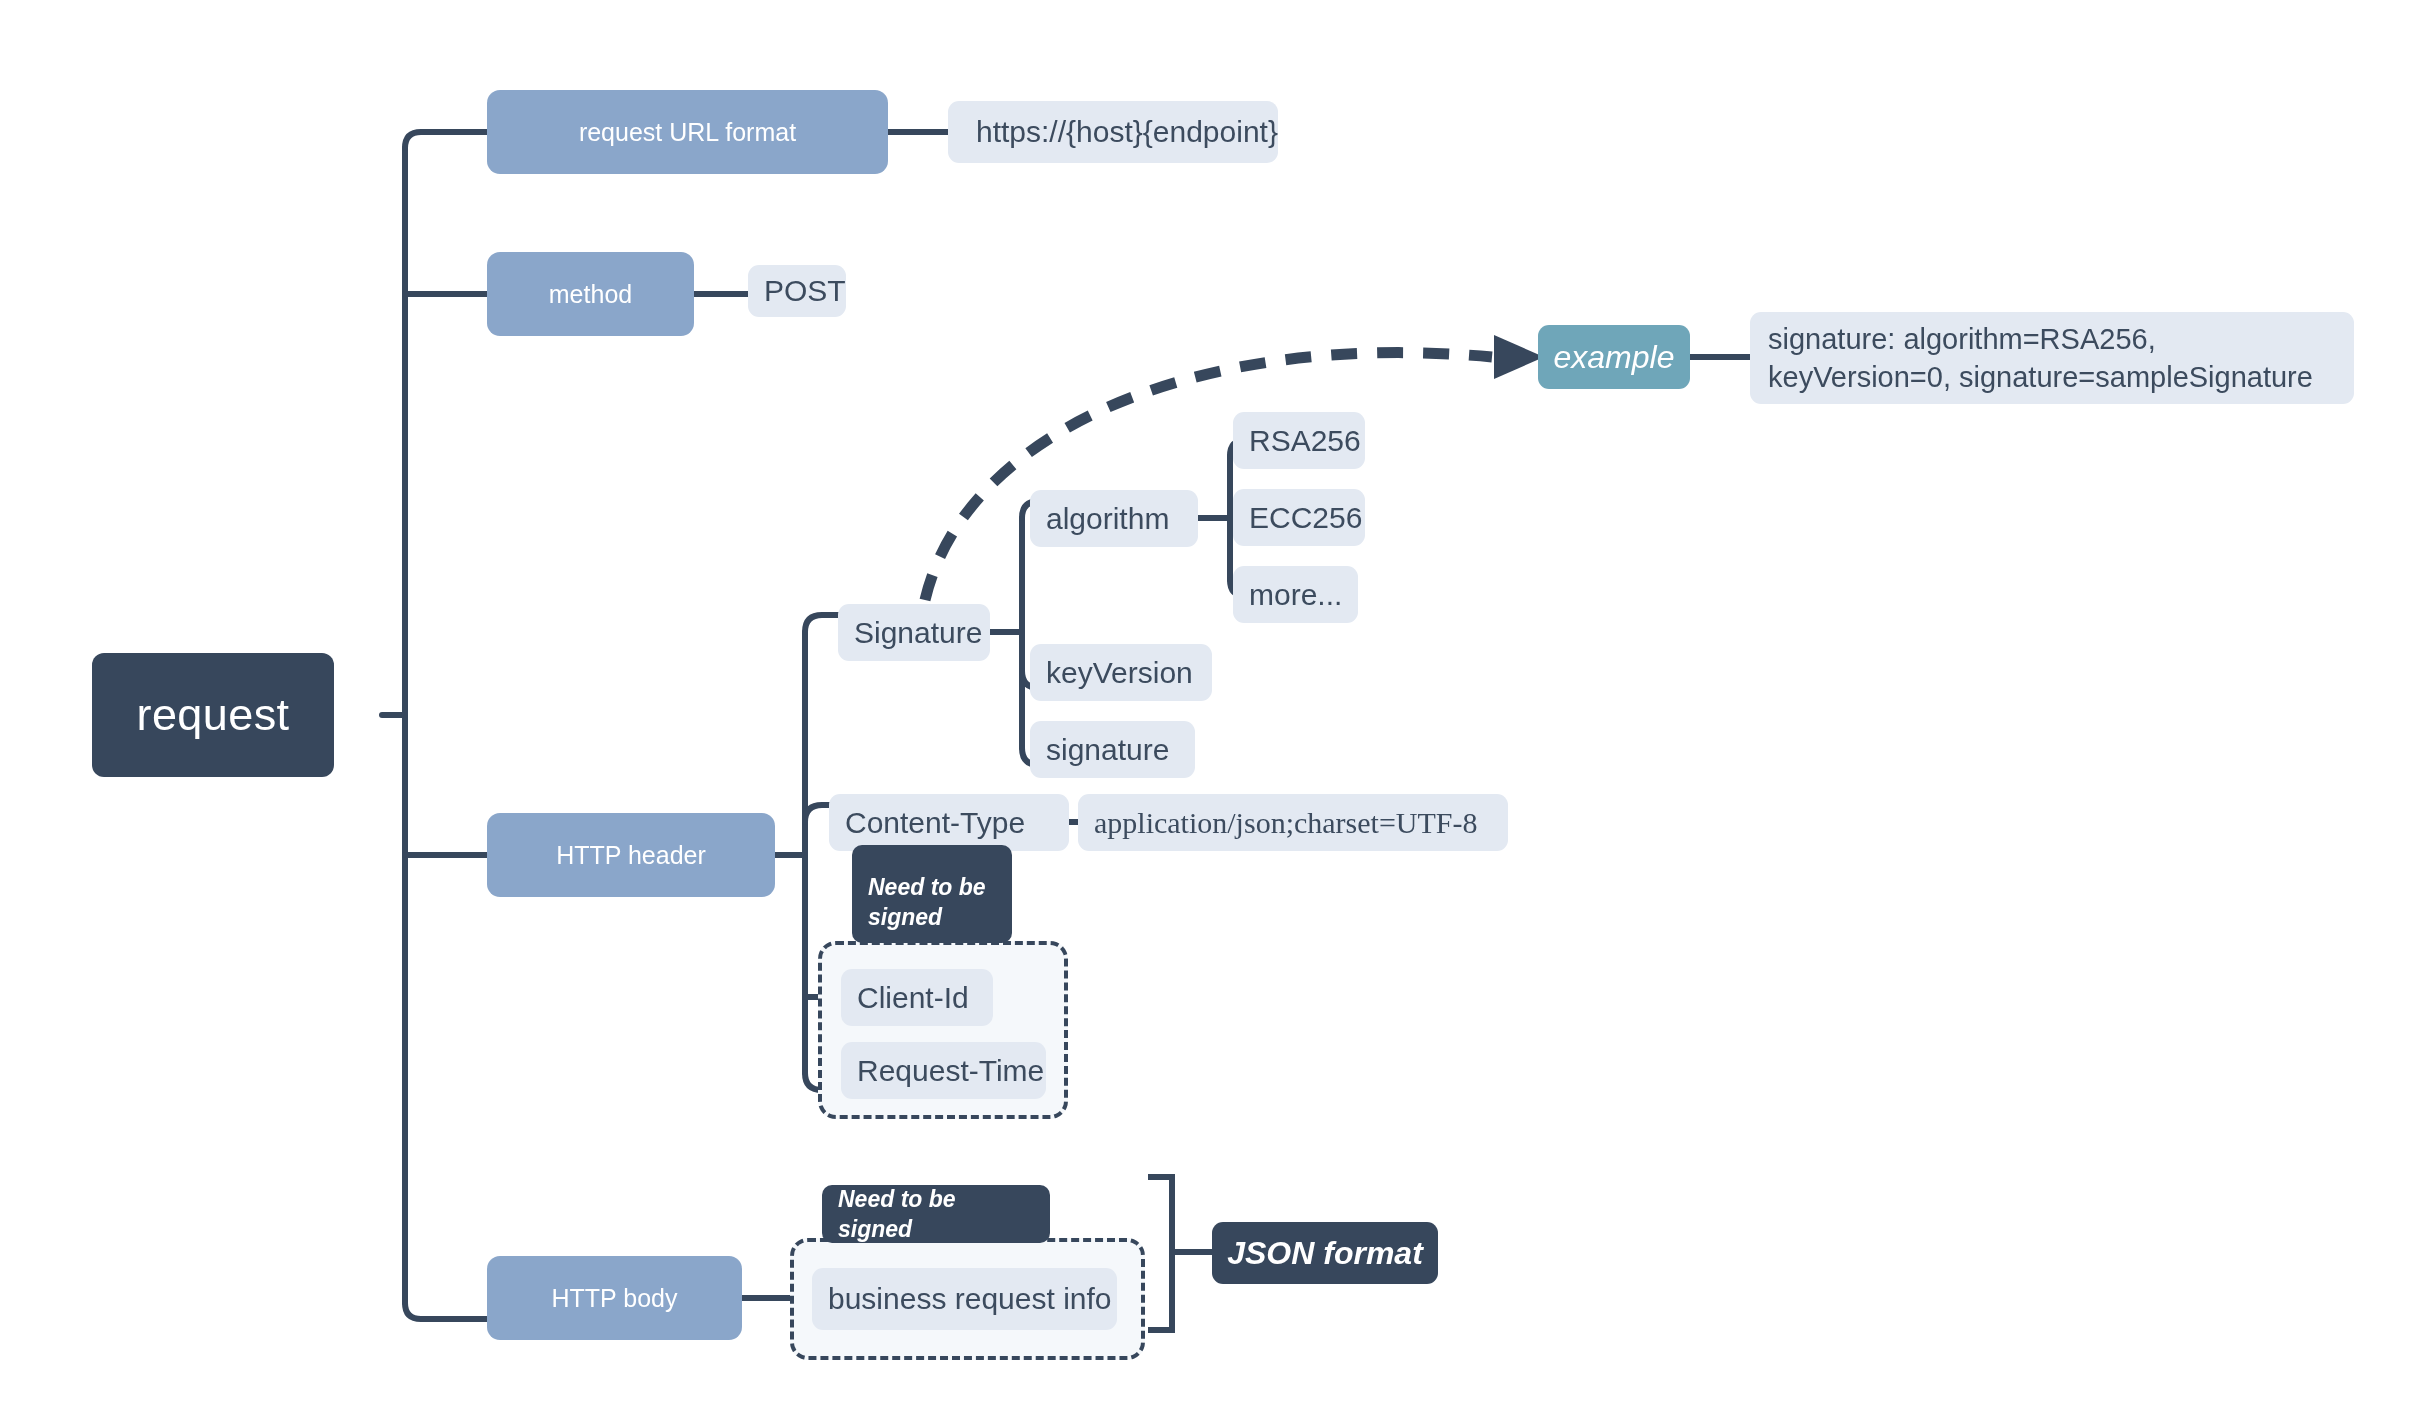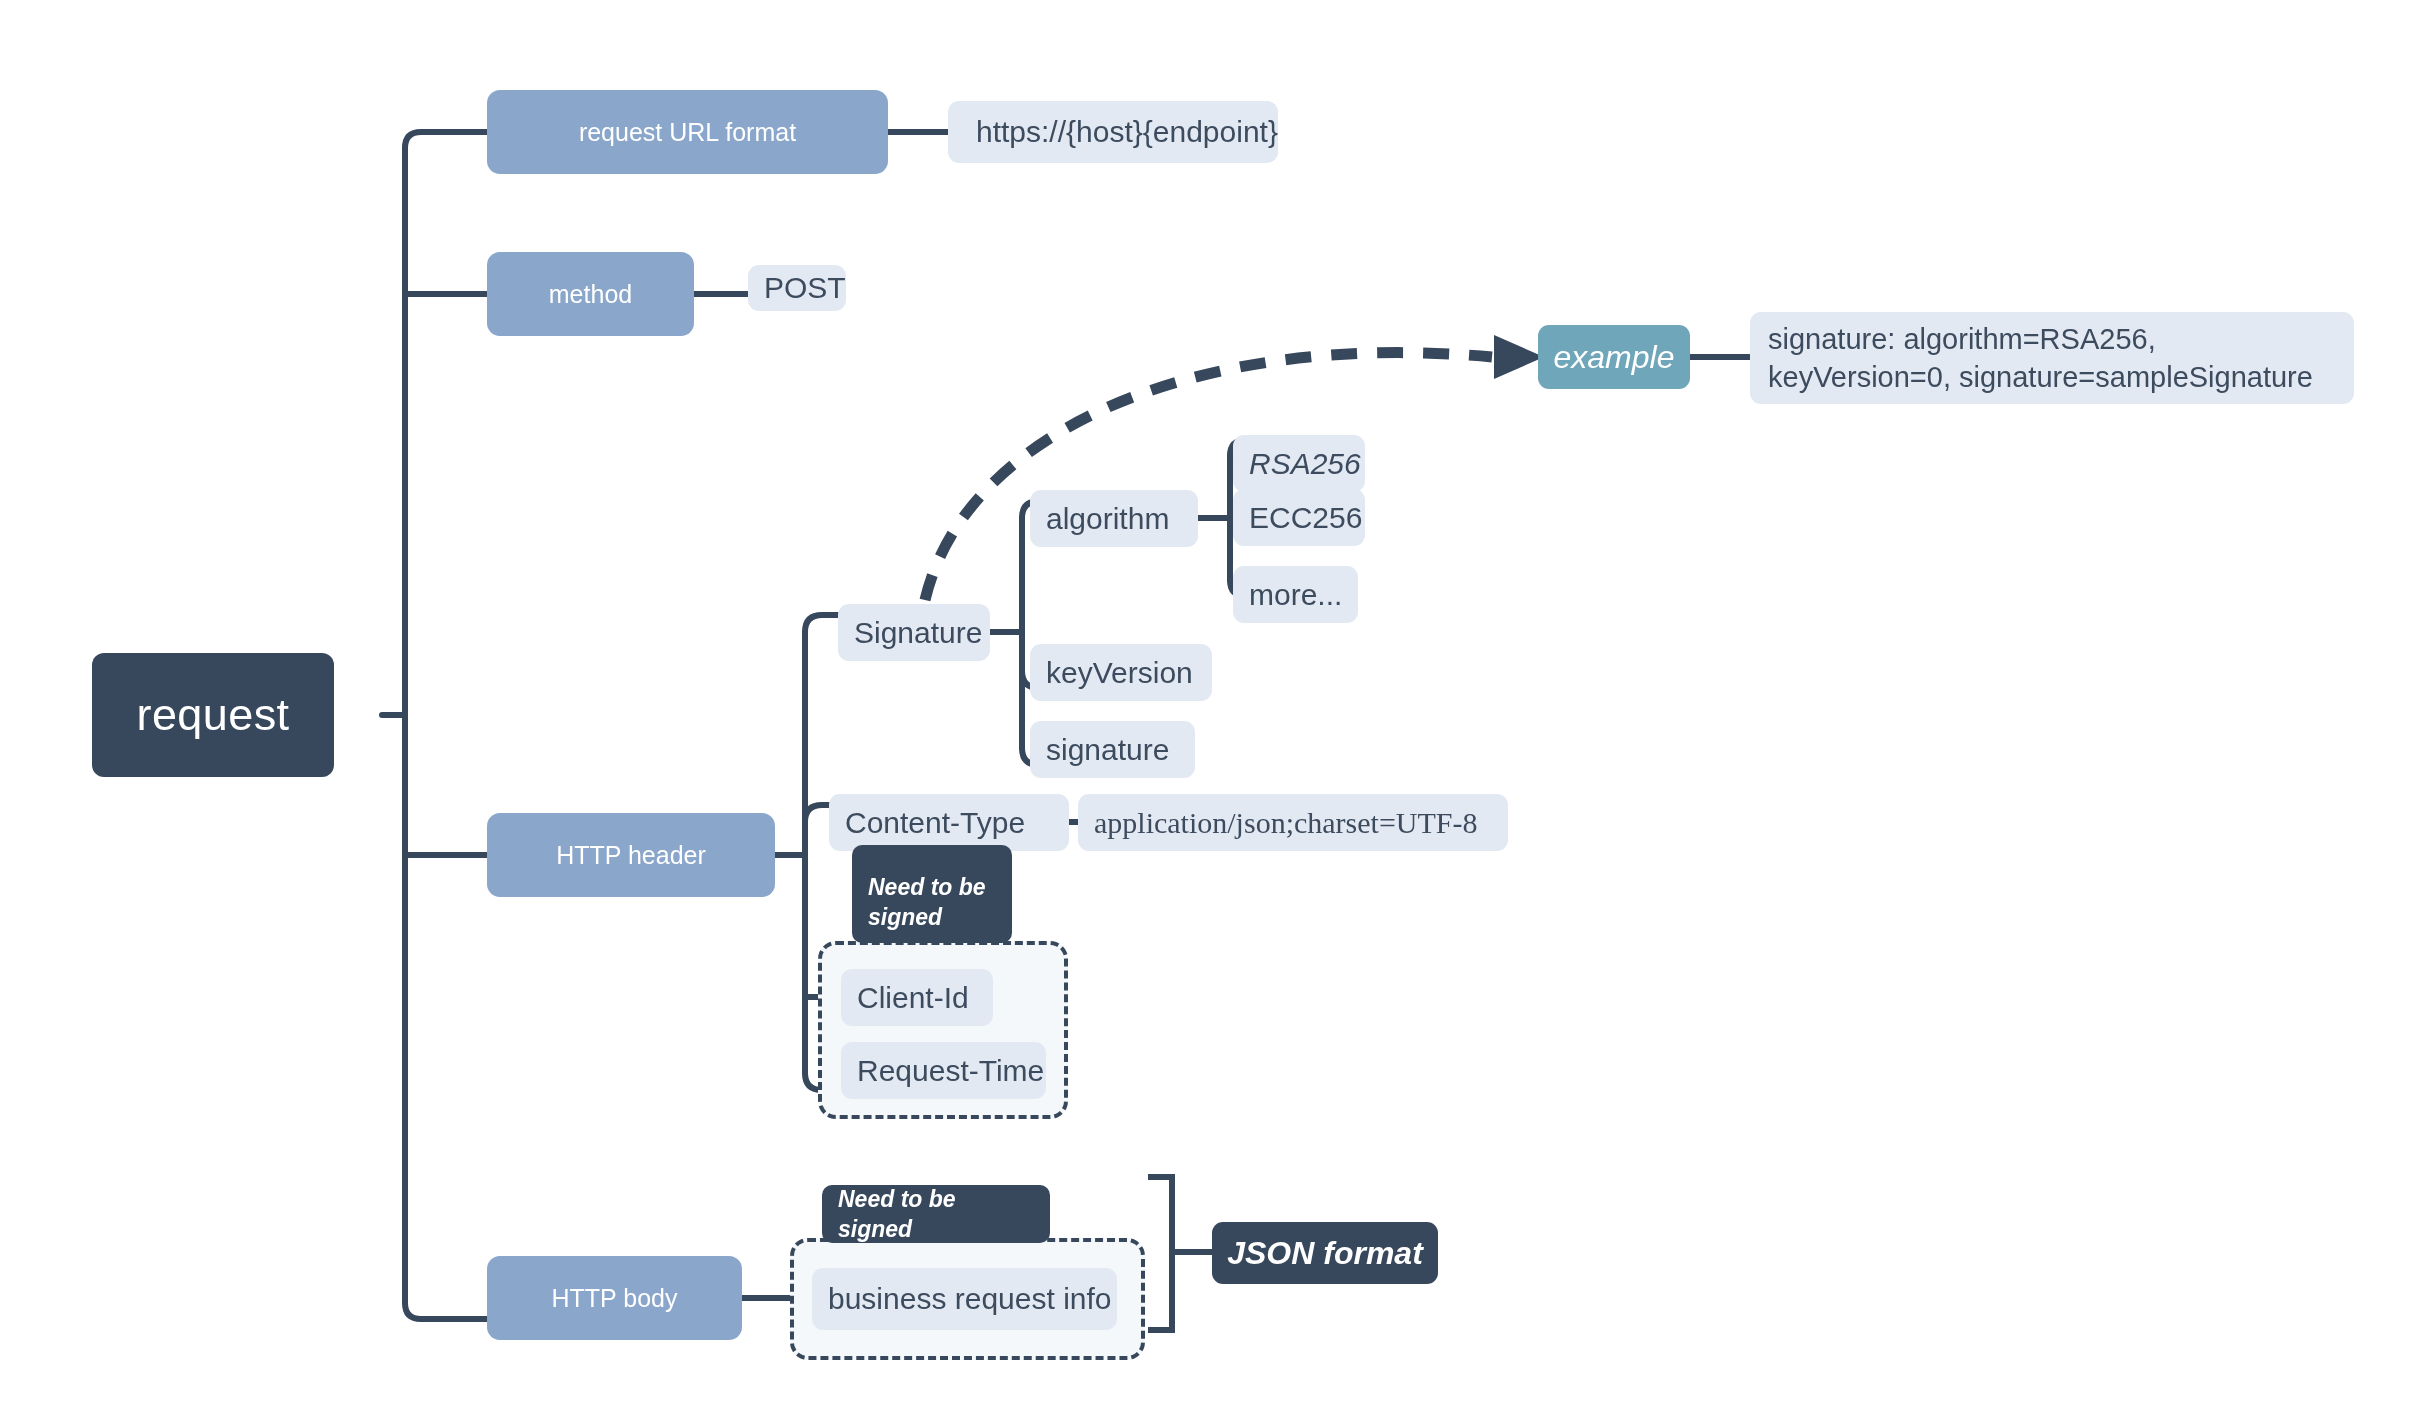--- a/index.html
+++ b/index.html
@@ -185,36 +185,36 @@
   <div class="node n-main z2" style="left:487px; top:90px; width:401px; height:84px;">
     <span>request URL format</span>
   </div>
   <div class="node n-leaf z2" style="left:948px; top:101px; width:330px; height:62px;padding-left:28px;">
     <span>https://{host}{endpoint}</span>
   </div>
 
   <div class="node n-main z2" style="left:487px; top:252px; width:207px; height:84px;">
     <span>method</span>
   </div>
-  <div class="node n-leaf z2" style="left:748px; top:265px; width:98px; height:46px;">
+  <div class="node n-leaf z2" style="left:748px; top:265px; width:98px; height:52px;">
     <span>POST</span>
   </div>
 
   <div class="node n-main z2" style="left:487px; top:813px; width:288px; height:84px;">
     <span>HTTP header</span>
   </div>
 
   <div class="node n-leaf z2" style="left:838px; top:604px; width:152px; height:57px;">
     <span>Signature</span>
   </div>
 
   <div class="node n-leaf z2" style="left:1030px; top:490px; width:168px; height:57px;">
     <span>algorithm</span>
   </div>
-  <div class="node n-leaf z2" style="left:1233px; top:435px; width:132px; height:57px;font-style:italic;">
+  <div class="node n-leaf z2" style="left:1233px; top:412px; width:132px; height:57px;">
     <span>RSA256</span>
   </div>
   <div class="node n-leaf z2" style="left:1233px; top:489px; width:132px; height:57px;">
     <span>ECC256</span>
   </div>
   <div class="node n-leaf z2" style="left:1233px; top:566px; width:125px; height:57px;">
     <span>more...</span>
   </div>
 
   <div class="node n-leaf z2" style="left:1030px; top:644px; width:182px; height:57px;">

